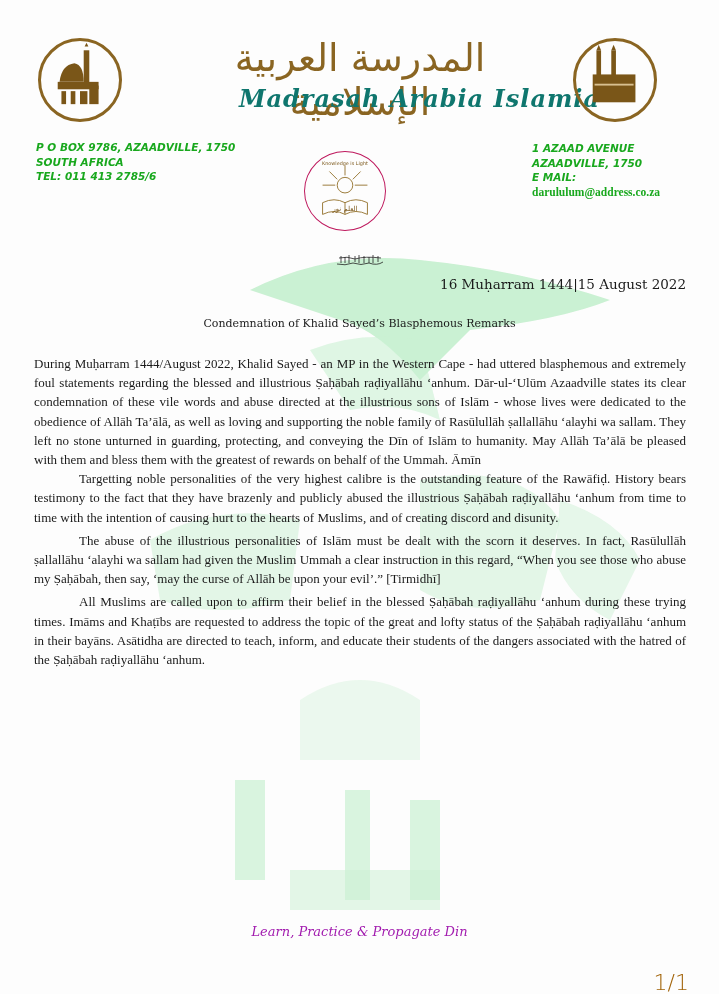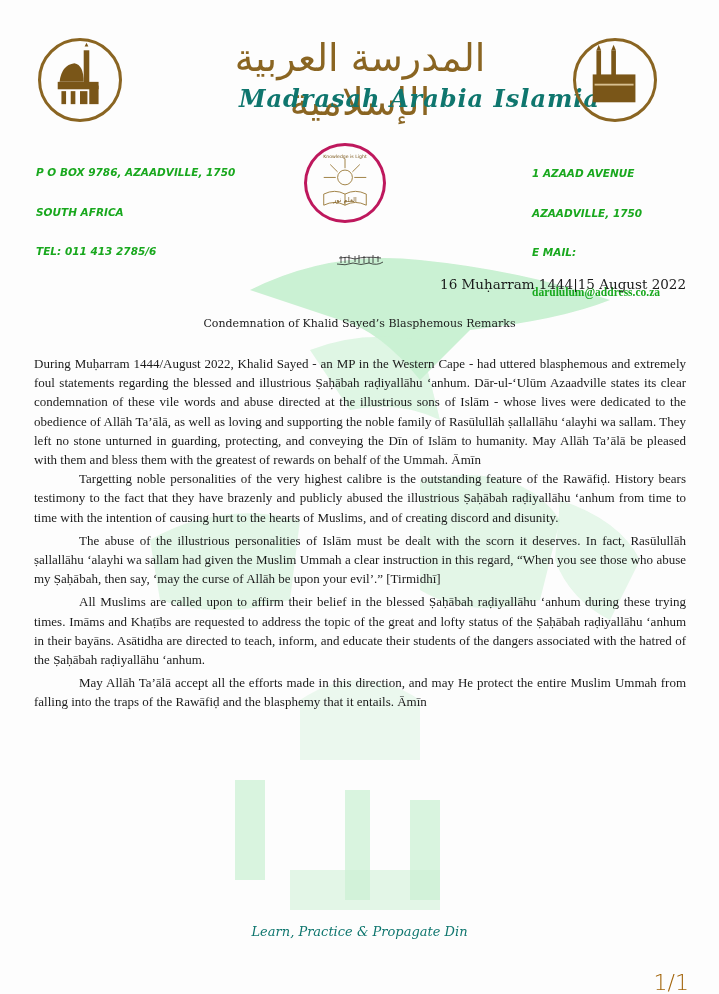--- a/index.html
+++ b/index.html
@@ -28,37 +28,37 @@
   .english-title {
     position: absolute; left: 120px; top: 84px; width: 480px; text-align: right;
     font-family: "DejaVu Serif", serif; font-weight: bold; font-style: italic;
     font-size: 24px; color: #0f766e; letter-spacing: 1px;
   }
 
   .addr { position: absolute; font-family: "DejaVu Sans", sans-serif; font-weight: bold; font-style: italic; color: #19a81e; font-size: 10.5px; line-height: 14.5px; }
   .addr-left { left: 36px; top: 140px; }
   .addr-right { left: 532px; top: 141px; }
   .addr .email { font-family: "Liberation Serif", serif; font-style: normal; font-weight: bold; font-size: 11.5px; }
-  .addr div { white-space: nowrap; margin-top: 25px; }
+  .addr div { white-space: nowrap; }
 
-  .seal { position: absolute; left: 304px; top: 143px; width: 82px; height: 80px; border: 3px solid #be185d; border-radius: 50%; box-sizing: border-box; }
+  .seal { position: absolute; left: 304px; top: 151px; width: 82px; height: 80px; border: 1px solid #be185d; border-radius: 50%; box-sizing: border-box; }
   .seal svg { position: absolute; left: 0; top: 0; width: 100%; height: 100%; }
 
   .bismillah { position: absolute; left: 335px; top: 253px; width: 50px; height: 14px; }
 
   .date { position: absolute; right: 33px; top: 276px; font-size: 13.5px; font-family: "DejaVu Serif", serif; white-space: nowrap; text-align: center; }
 
   .doc-title { position: absolute; left: 0; top: 317px; width: 719px; text-align: center; font-size: 11px; font-family: "DejaVu Serif", serif; }
 
   .body { position: absolute; left: 34px; top: 354px; width: 652px; font-size: 13px; line-height: 19.2px; text-align: justify; font-family: "Liberation Serif", serif; }
   .body p { margin: 0 0 4px 0; }
   .body p.indent { text-indent: 45px; }
   .body p.first { margin-bottom: 0; }
 
-  .motto { position: absolute; left: 0; width: 719px; text-align: center; font-family: "DejaVu Serif", serif; font-style: italic; color: #0f766e; }
+  .motto { position: absolute; left: 0; width: 719px; text-align: center; font-family: "DejaVu Serif", serif; font-style: italic; color: #a21caf; }
   .motto-1 { top: 924px; font-size: 13px; }
   .motto-2 { top: 947px; font-size: 11px; }
 
   .page-indicator { position: absolute; right: 30px; top: 970px; font-family: "DejaVu Sans", sans-serif; font-size: 22px; color: #a16207; font-weight: 300; }
 </style>
 </head>
 <body>
 
 <div class="page">
 
@@ -149,19 +149,18 @@
 
   <div class="date">16 Muḥarram 1444|15 August 2022</div>
 
   <div class="doc-title">Condemnation of Khalid Sayed’s Blasphemous Remarks</div>
 
   <div class="body">
     <p class="first">During Muḥarram 1444/August 2022, Khalid Sayed - an MP in the Western Cape - had uttered blasphemous and extremely foul statements regarding the blessed and illustrious Ṣaḥābah raḍiyallāhu ‘anhum. Dār-ul-‘Ulūm Azaadville states its clear condemnation of these vile words and abuse directed at the illustrious sons of Islām -  whose lives were dedicated to the obedience of Allāh Ta’ālā, as well as loving and supporting the noble family of Rasūlullāh ṣallallāhu ‘alayhi wa sallam. They left no stone unturned in guarding, protecting, and conveying the Dīn of Islām to humanity. May Allāh Ta’ālā be pleased with them and bless them with the greatest of rewards on behalf of the Ummah. Āmīn</p>
     <p class="indent">Targetting noble personalities of the very highest calibre is the outstanding feature of the Rawāfiḍ. History bears testimony to the fact that they have brazenly and publicly abused the illustrious Ṣaḥābah raḍiyallāhu ‘anhum from time to time with the intention of causing hurt to the hearts of Muslims, and of creating discord and disunity.</p>
     <p class="indent">The abuse of the illustrious personalities of Islām must be dealt with the scorn it deserves. In fact, Rasūlullāh ṣallallāhu ‘alayhi wa sallam had given the Muslim Ummah a clear instruction in this regard, “When you see those who abuse my Ṣaḥābah, then say, ‘may the curse of Allāh be upon your evil’.” [Tirmidhī]</p>
     <p class="indent">All Muslims are called upon to affirm their belief in the blessed Ṣaḥābah raḍiyallāhu ‘anhum during these trying times. Imāms and Khaṭībs are requested to address the topic of the great and lofty status of the Ṣaḥābah raḍiyallāhu ‘anhum in their bayāns. Asātidha are directed to teach, inform, and educate their students of the dangers associated with the hatred of the Ṣaḥābah raḍiyallāhu ‘anhum.</p>
-    <p class="indent">May Allāh Ta’ālā accept all the efforts made in this direction, and may He protect the entire Muslim Ummah from falling into the traps of the Rawāfiḍ and the blasphemy that it entails. Āmīn</p>
   </div>
 
   <div class="motto motto-1">Learn, Practice &amp; Propagate Din</div>
 
   <div class="page-indicator">1/1</div>
 </div>
 
 </body></html>

